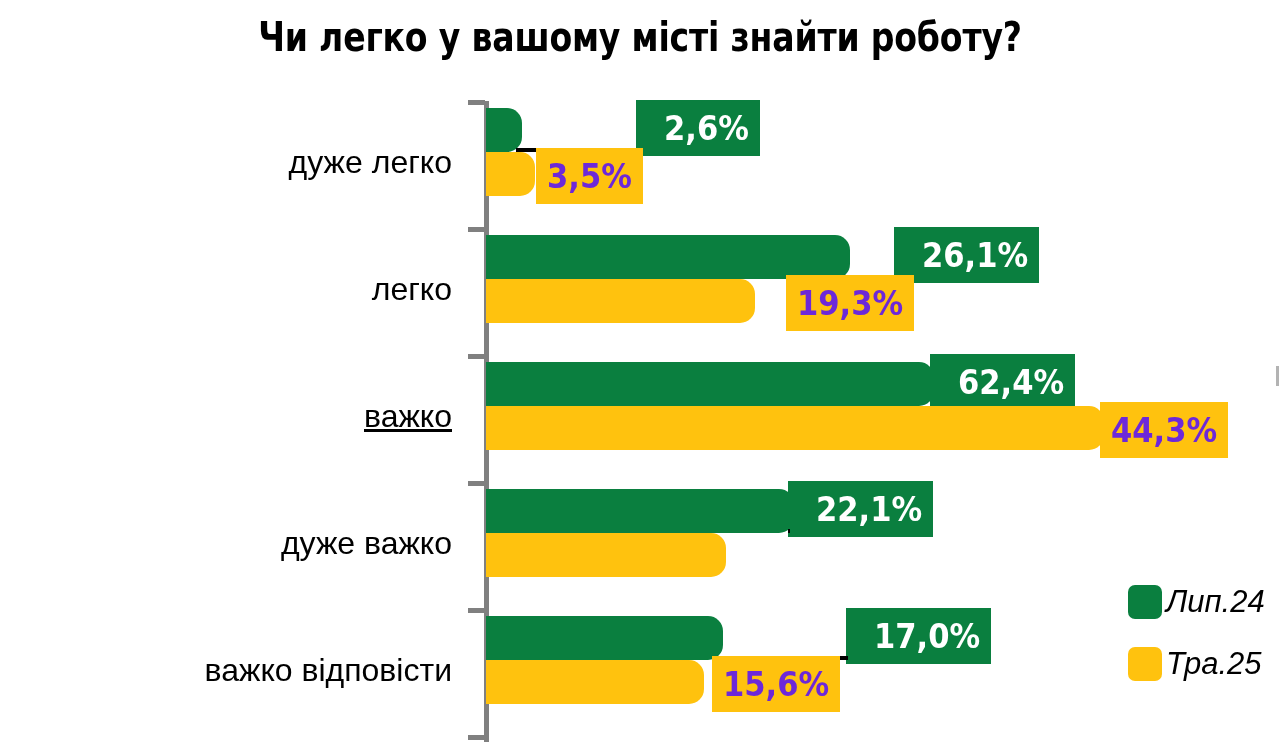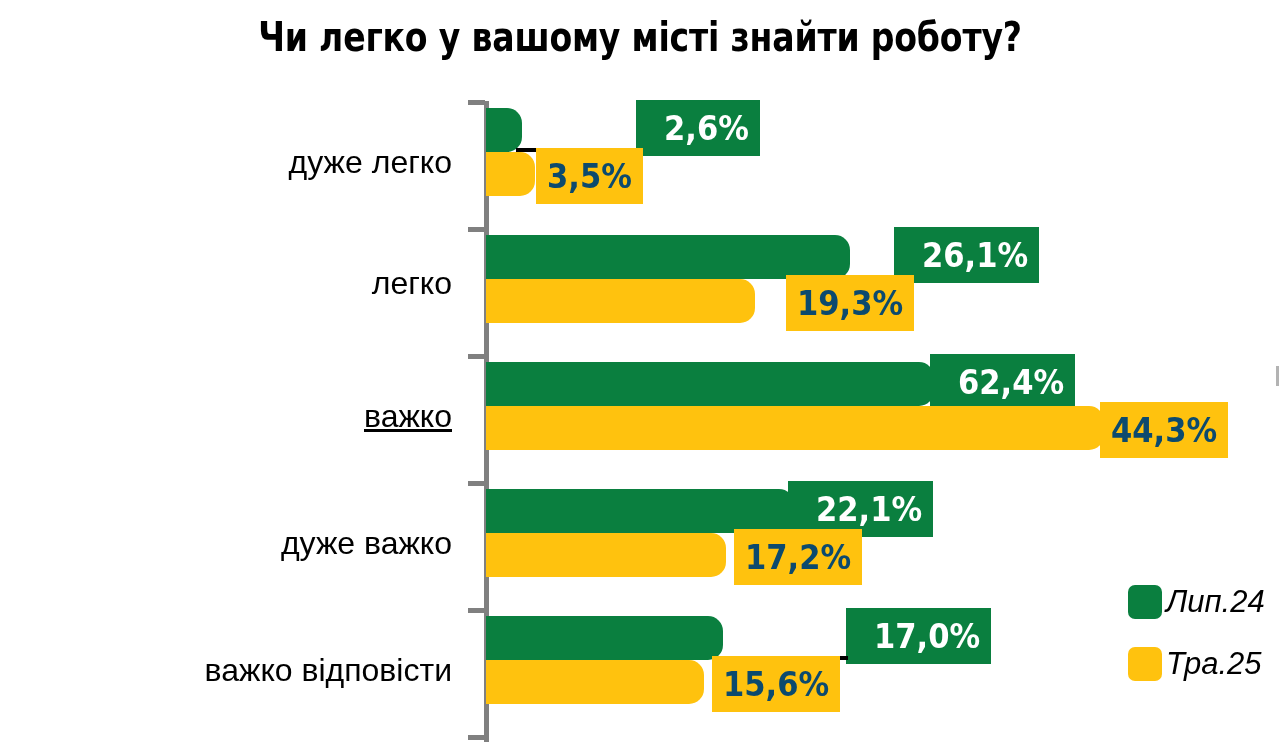--- a/index.html
+++ b/index.html
@@ -47,21 +47,21 @@
   .leader{position:absolute;height:4px;background:#000000;}
 
   
   .val{
     position:absolute;height:56px;display:flex;align-items:center;
     justify-content:center;padding:0 11px;box-sizing:border-box;
     font-family:"DejaVu Sans Condensed","Liberation Sans",sans-serif;
     font-weight:bold;font-size:34px;white-space:nowrap;
   }
   .val.green{background:#0A7F3F;color:#ffffff;padding-left:28px;}
-  .val.yellow{background:#FFC20E;color:#0c4a6e;}
+  .val.yellow{background:#FFC20E;color:#6d28d9;}
 
   
   .legend{position:absolute;left:1128px;top:580px;}
   .legend-row{display:flex;align-items:center;height:44px;margin-bottom:18px;}
   .legend-swatch{width:34px;height:34px;border-radius:7px;flex:none;}
   .legend-swatch.green{background:#0A7F3F;}
   .legend-swatch.yellow{background:#FFC20E;}
   .legend-text{font-size:31px;color:#000000;margin-left:4px;white-space:nowrap;font-style:italic;}
 
   .edge-artifact{
@@ -83,37 +83,36 @@
       <div class="axis-tick" style="top: 354px;"></div>
       <div class="axis-tick" style="top: 481px;"></div>
       <div class="axis-tick" style="top: 608px;"></div>
       <div class="axis-tick" style="top: 735px;"></div>
       <div class="cat-label" style="top: 146px;">дуже легко</div>
       <div class="bar green" style="top: 108px; width: 36.27px;"></div>
       <div class="val green" style="left: 636px; top: 100px;">2,6%</div>
       <div class="leader" style="left: 516.27px; width: 121.73px; top: 148px;"></div>
       <div class="bar yellow" style="top: 152px; width: 48.825px;"></div>
       <div class="val yellow" style="left: 536px; top: 148px;">3,5%</div>
-      <div class="cat-label" style="top: 267px;">легко</div>
+      <div class="cat-label" style="top: 273px;">легко</div>
       <div class="bar green" style="top: 235px; width: 364.095px;"></div>
       <div class="val green" style="left: 894px; top: 227px;">26,1%</div>
       <div class="leader" style="left: 844.095px; width: 51.905px; top: 275px;"></div>
       <div class="bar yellow" style="top: 279px; width: 269.235px;"></div>
       <div class="val yellow" style="left: 786px; top: 275px; text-align: center;">19,3%</div>
       <div class="cat-label" style="top: 400px; text-decoration: underline;">важко</div>
       <div class="bar green" style="top: 362px; width: 447.795px;"></div>
       <div class="val green" style="left: 930px; top: 354px;">62,4%</div>
       <div class="bar yellow" style="top: 406px; width: 617.985px;"></div>
       <div class="val yellow" style="left: 1100px; top: 402px;">44,3%</div>
       <div class="cat-label" style="top: 527px;">дуже важко</div>
       <div class="bar green" style="top: 489px; width: 308.295px;"></div>
       <div class="val green" style="left: 788px; top: 481px;">22,1%</div>
       <div class="leader" style="left: 788.295px; width: 1.705px; top: 529px;"></div>
       <div class="bar yellow" style="top: 533px; width: 239.94px;"></div>
-      <div class="val yellow" style="left: 734px; top: 529px;">17,2%</div>
       <div class="cat-label" style="top: 654px;">важко відповісти</div>
       <div class="bar green" style="top: 616px; width: 237.15px;"></div>
       <div class="val green" style="left: 846px; top: 608px;">17,0%</div>
       <div class="leader" style="left: 717.15px; width: 130.85px; top: 656px;"></div>
       <div class="bar yellow" style="top: 660px; width: 217.62px;"></div>
       <div class="val yellow" style="left: 712px; top: 656px;">15,6%</div>
     </div>
 
   <div class="legend">
     <div class="legend-row">

